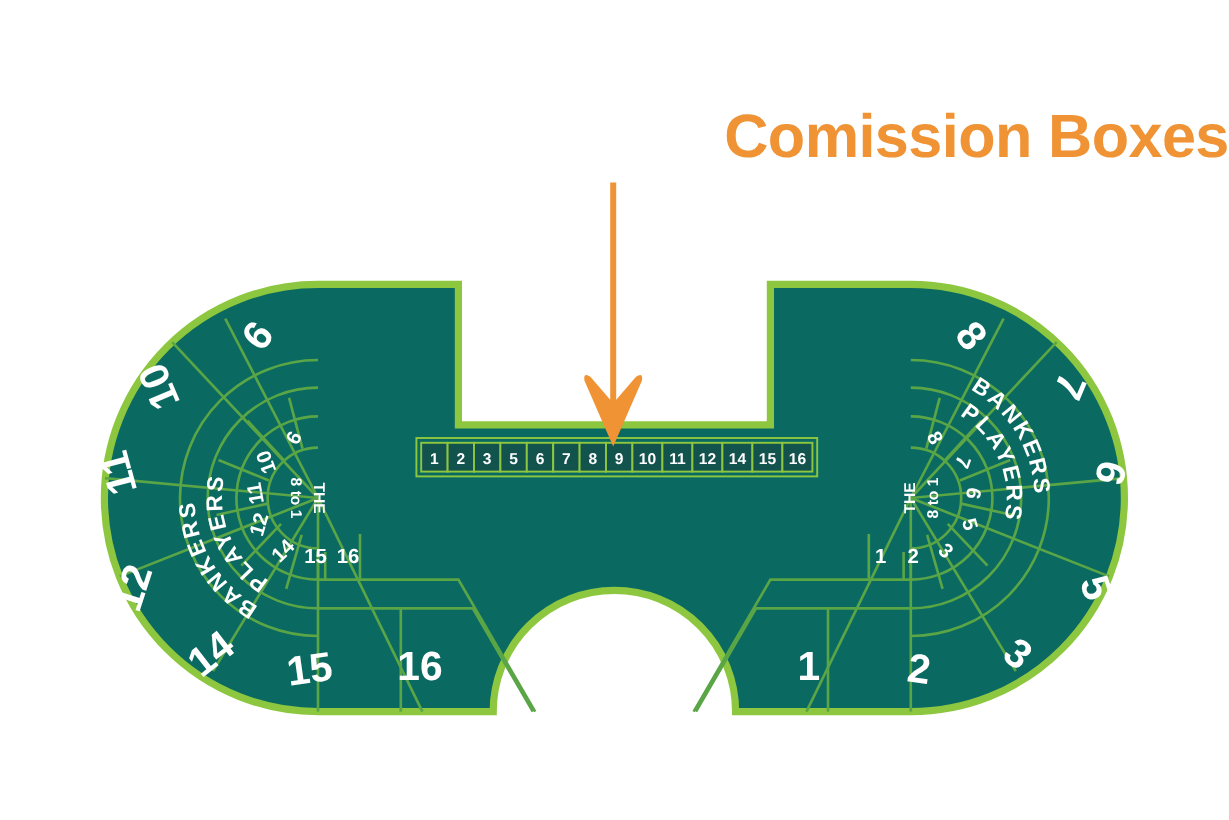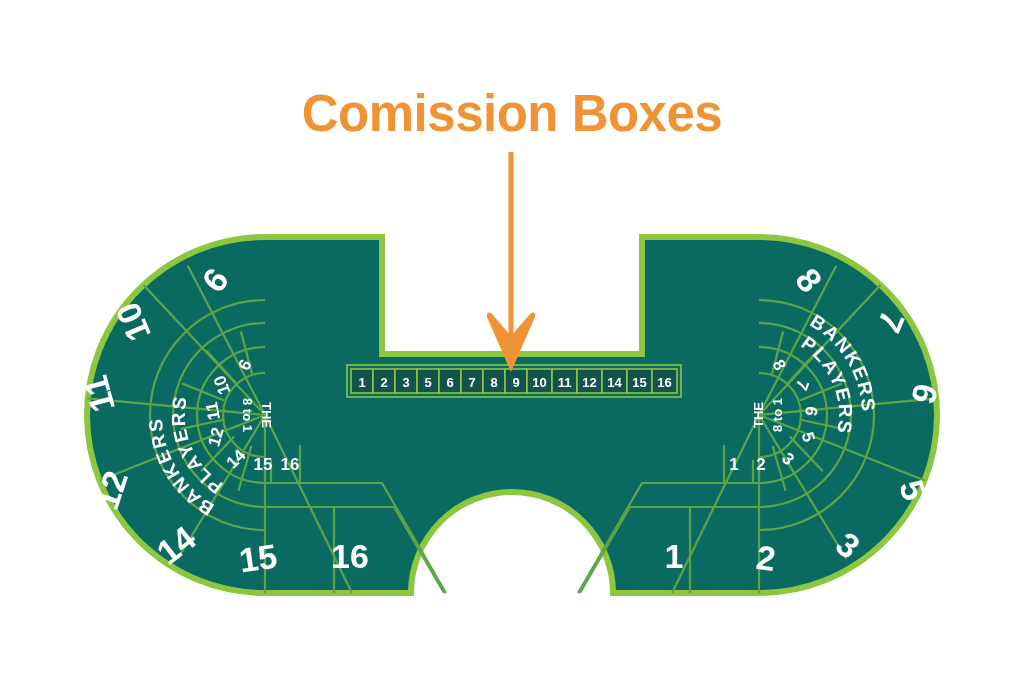--- a/index.html
+++ b/index.html
@@ -17,21 +17,21 @@
     position: relative;
     width: 1024px;
     height: 683px;
     background: #ffffff;
   }
   #title {
     position: absolute;
     left: 0;
     top: 88px;
     width: 1024px;
-    text-align: center;
+    text-align: right;
     font-family: "Liberation Sans", sans-serif;
     font-size: 51px;
     font-weight: bold;
     letter-spacing: -0.5px;
     color: #ef9335;
     line-height: 1;
   }
   #board {
     position: absolute;
     left: 0;

